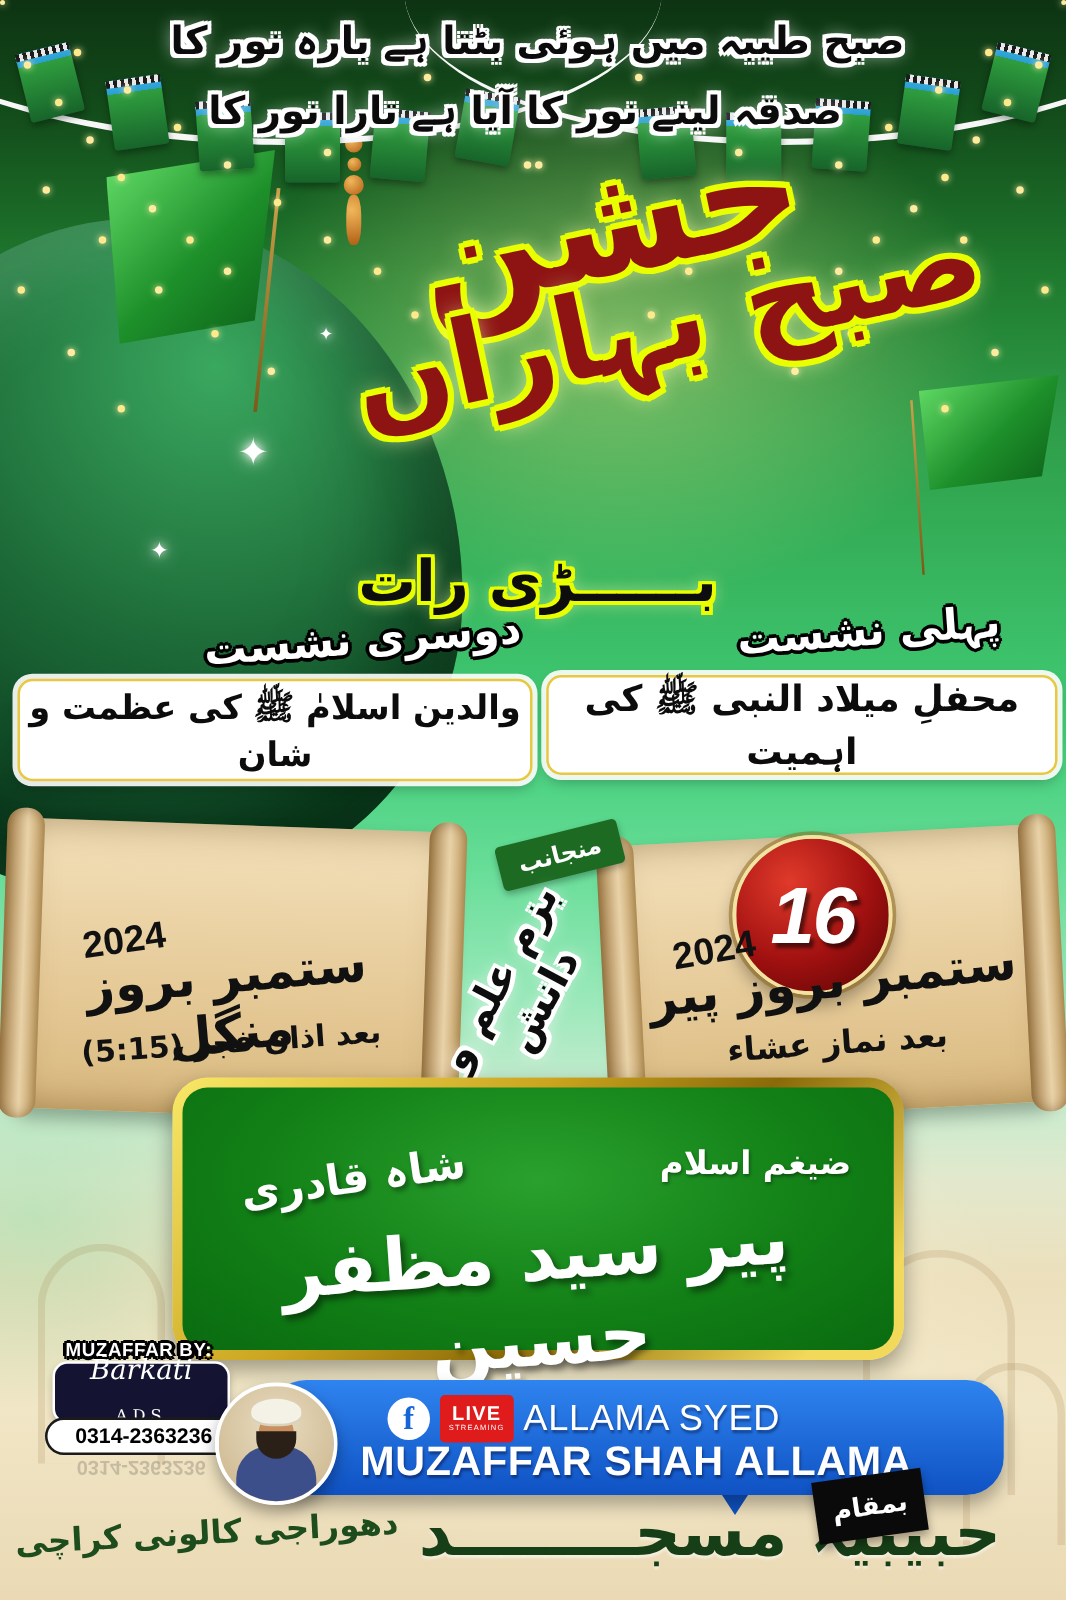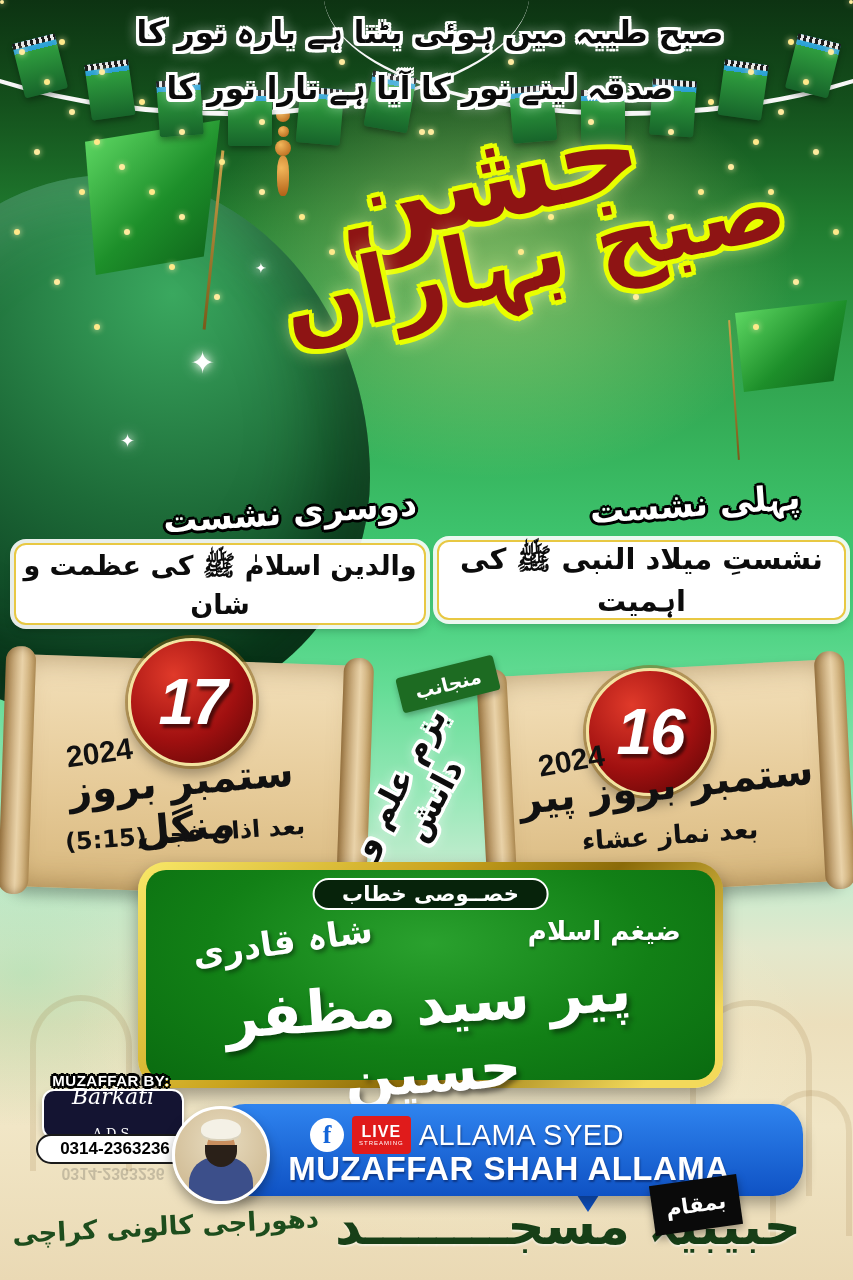--- a/index.html
+++ b/index.html
@@ -163,49 +163,46 @@
   <div class="lights l1" style="left:0;top:0;"></div>
   <div class="lights l2" style="left:849px;top:0;"></div>
 
   <div class="abs rtl ow" style="left:140px;top:70px;width:560px;text-align:center;font-size:31px;font-weight:bold;color:#0b0b0b;z-index:3;">صدقہ لینے نور کا آیا ہے تارا نور کا</div>
   <div class="abs rtl ow" style="left:110px;top:14px;width:640px;text-align:center;font-size:31px;font-weight:bold;color:#0b0b0b;z-index:3;">صبح طیبہ میں ہوئی بٹتا ہے بارہ نور کا</div>
 
   <div class="titleWrap">
     <div class="t1 oy rtl">جشن</div>
     <div class="t2 oy rtl">صبح بہاراں</div>
   </div>
+  <div class="abs rtl oy-s subtitle">بــــــڑی رات</div>
 
   <div class="abs rtl sessLabel ob" style="left:545px;top:484px;width:300px;text-align:center;transform:rotate(-4deg);z-index:3;">پہلی نشست</div>
-  <div class="abs sessBox rtl" style="left:437px;top:540px;width:405px;height:76px;font-size:29px;z-index:3;">نشستِ میلاد النبی ﷺ کی اہمیت</div>
+  <div class="abs sessBox rtl" style="left:437px;top:540px;width:405px;height:76px;font-size:29px;z-index:3;">محفلِ میلاد النبی ﷺ کی اہمیت</div>
 
   <div class="abs rtl sessLabel ob" style="left:150px;top:492px;width:280px;text-align:center;transform:rotate(-4deg);z-index:3;">دوسری نشست</div>
   <div class="abs sessBox rtl" style="left:14px;top:543px;width:408px;height:78px;font-size:27px;z-index:3;">والدین اسلامٰ ﷺ کی عظمت و شان</div>
 
   <div class="scroll" style="left:492px;top:668px;width:348px;height:222px;transform:rotate(-3deg);"></div>
   <div class="badge" style="left:586px;top:668px;">
     <span>16</span>
   </div>
   <div class="scrText en" style="left:538px;top:744px;font-size:30px;transform:rotate(-10deg);">2024</div>
   <div class="scrText rtl" style="left:498px;top:762px;width:336px;font-size:40px;transform:rotate(-6deg);">ستمبر بروز پیر</div>
   <div class="scrText rtl" style="left:545px;top:820px;width:250px;font-size:26px;transform:rotate(-4deg);">بعد نماز عشاء</div>
 
   <div class="scroll" style="left:12px;top:660px;width:348px;height:232px;transform:rotate(2deg);"></div>
-  <div class="badge" style="left:128px;top:638px;">
-    <span>17</span>
-  </div>
   <div class="scrText en" style="left:66px;top:736px;font-size:30px;transform:rotate(-8deg);">2024</div>
   <div class="scrText rtl" style="left:18px;top:758px;width:330px;font-size:40px;transform:rotate(-5deg);">ستمبر بروز منگل</div>
   <div class="scrText rtl" style="left:40px;top:820px;width:290px;font-size:24px;transform:rotate(-4deg);">بعد اذان فجر (5:15)</div>
 
   <div class="orgTag rtl">منجانب</div>
   <div class="orgName rtl ow">بزم علم و دانش</div>
 
   <div class="speechOuter">
     <div class="speechInner">
-      <div class="pill rtl">خصــوصی خطاب</div>
       <div class="honor rtl">ضیغم اسلام</div>
       <div class="nameSuffix rtl">شاہ قادری</div>
       <div class="nameMain rtl">پیر سید مظفر حسین</div>
     </div>
   </div>
 
   <div class="abs en ob desLabel">MUZAFFAR BY:</div>
   <div class="abs navyBox">
     <div class="brand">Barkati</div>
     <div class="brandSub">ADS</div>

